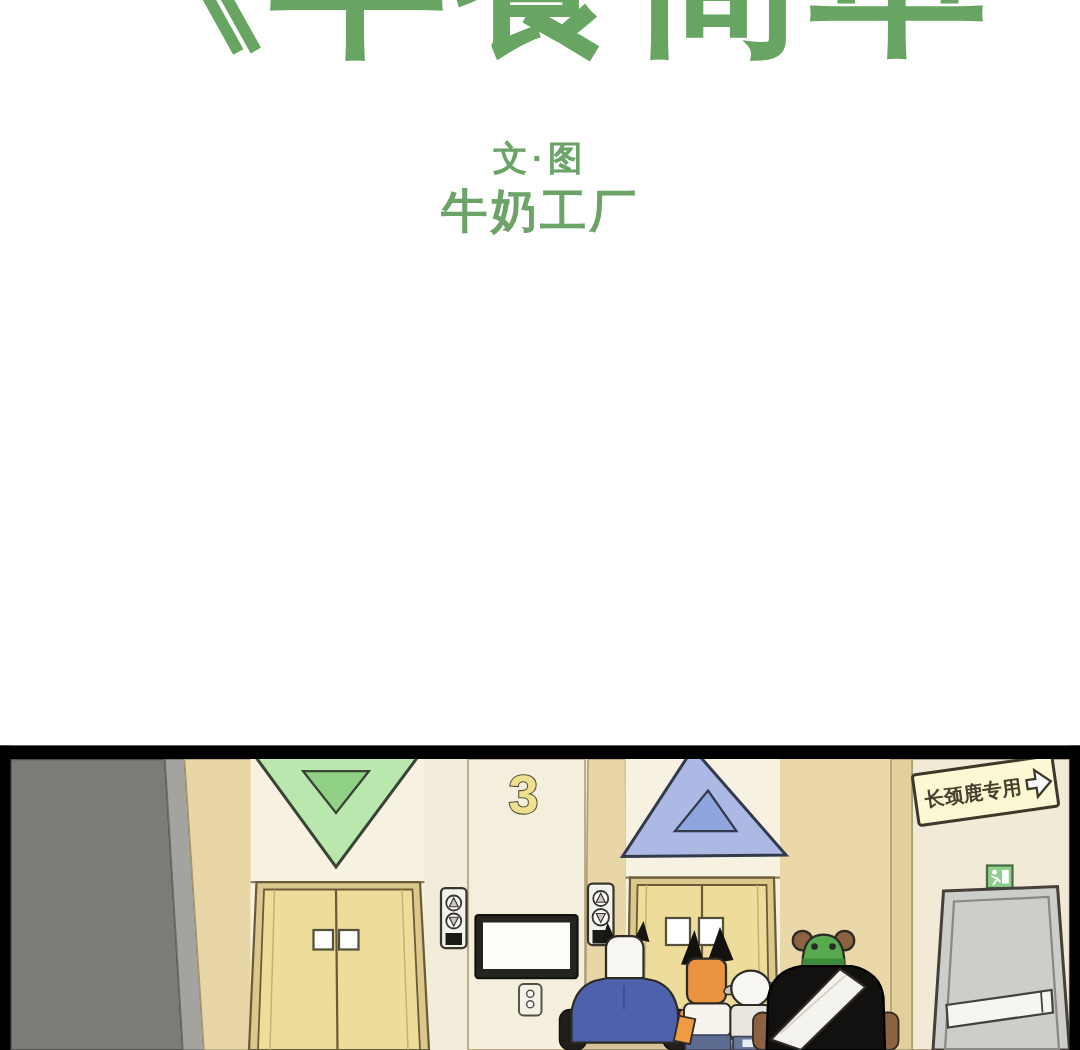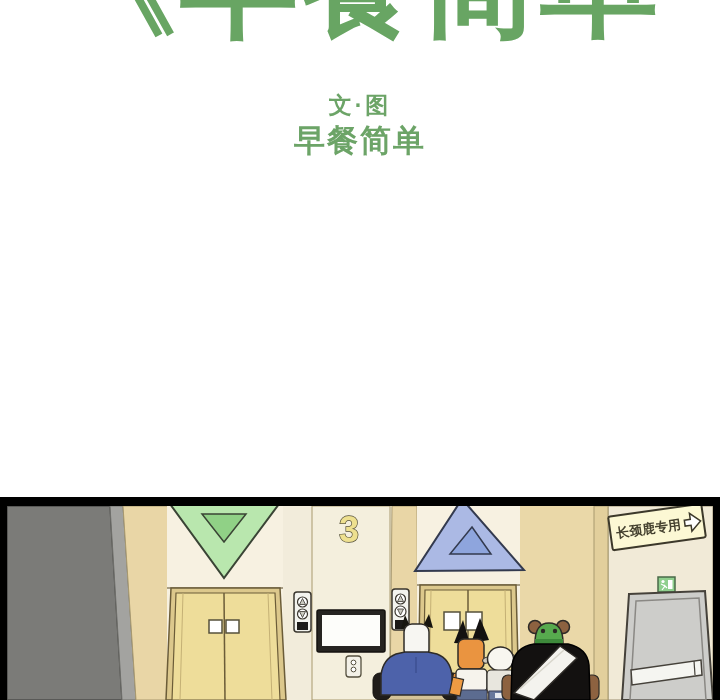--- a/index.html
+++ b/index.html
@@ -19,21 +19,21 @@
   svg{display:block;}
 </style>
 </head>
 <body>
 
 <div class="header">
   <div class="title-clip">
     <span class="big-title">《早餐简单</span>
   </div>
   <div class="credit">文·图</div>
-  <div class="author">早餐简单</div>
+  <div class="author">牛奶工厂</div>
 </div>
 
 <div class="panel">
 <svg width="720" height="203" viewBox="0 0 720 203">
 
   <rect x="7" y="9" width="706" height="194" fill="#f2ecdb"></rect>
   <rect x="608" y="9" width="105" height="194" fill="#f1ead7" stroke="#9a8e70" stroke-width="1"></rect>
   <rect x="517" y="9" width="91" height="194" fill="#ead8a8"></rect>
   <rect x="594" y="9" width="14" height="194" fill="#e2cf9c" stroke="#a8996f" stroke-width="1"></rect>
 

